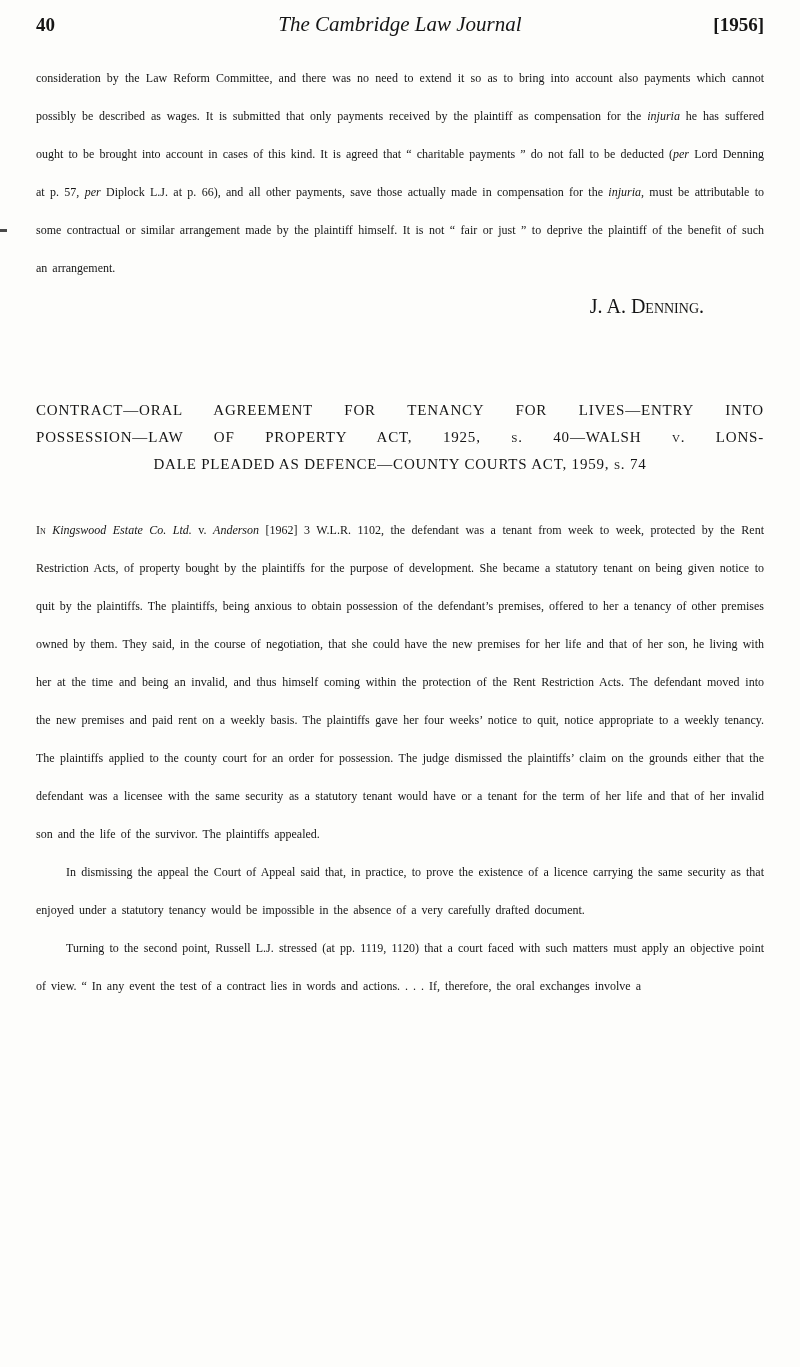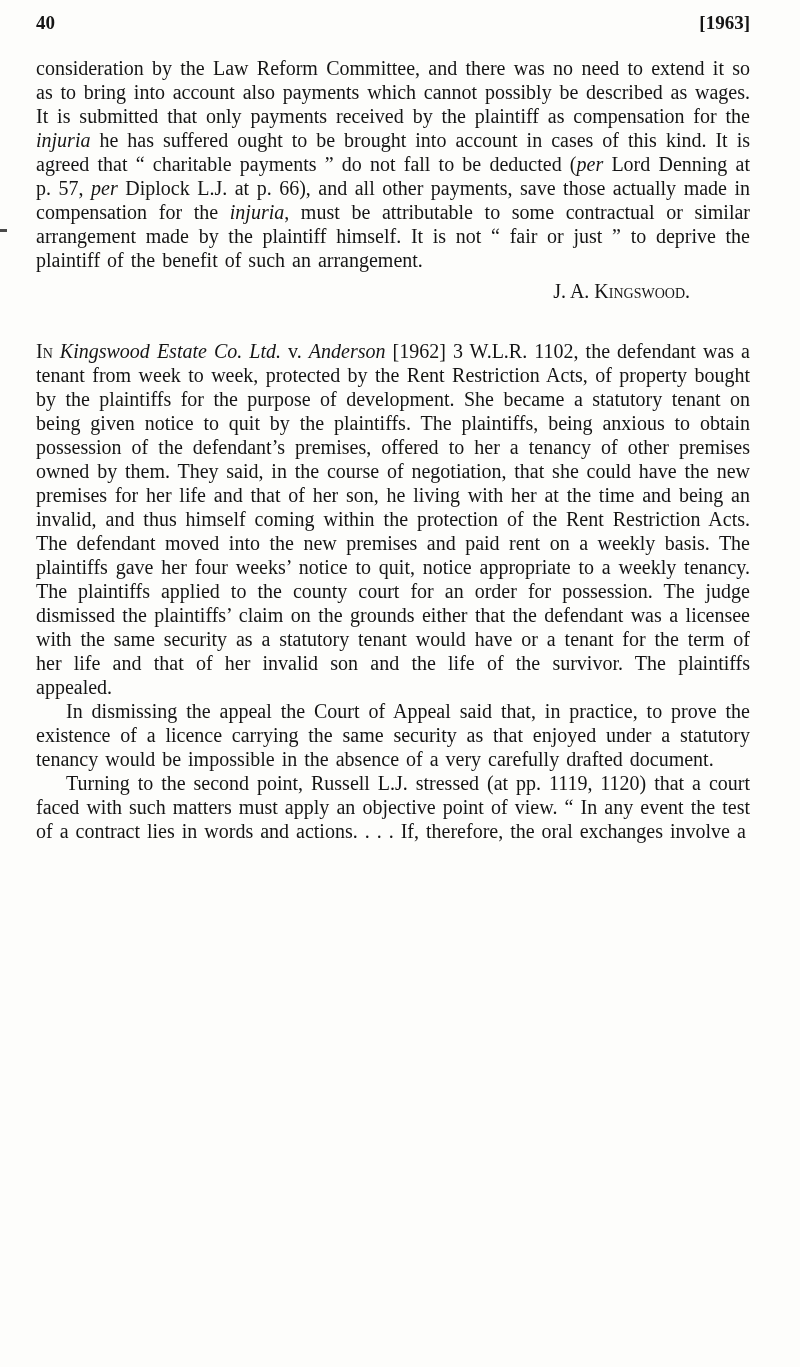--- a/index.html
+++ b/index.html
@@ -5,21 +5,21 @@
   * { margin: 0; padding: 0; box-sizing: border-box; }
   html, body { background: #e9e9e9; }
   .page {
     width: 800px;
     height: 1367px;
     margin: 0 auto;
     background: #fdfdfb;
     color: #151515;
     font-family: "Liberation Serif", serif;
     position: relative;
-    padding: 12px 50px 0 36px;
+    padding: 12px 36px 0 36px;
     overflow: hidden;
   }
   .running-head {
     display: flex;
     justify-content: space-between;
     align-items: baseline;
   }
   .running-head .pagenum {
     font-weight: bold;
     font-size: 19px;
@@ -31,22 +31,22 @@
     font-style: italic;
     font-size: 21px;
   }
   .running-head .year {
     font-weight: bold;
     font-size: 19px;
     width: 90px;
     text-align: right;
   }
   .body-par {
-    font-size: 20px;
-    line-height: 24px;
+    font-size: 12px;
+    line-height: 38px;
     text-align: justify;
     word-spacing: 2px;
   }
   .first-par { margin-top: 22px; }
   .note-body { margin-top: 33px; }
   .indent { text-indent: 30px; font-family: Liberation Serif, serif; }
   .italic { font-style: italic; }
   .smallcaps { font-variant: small-caps; }
   .signature {
     margin-top: 6px;
@@ -75,29 +75,35 @@
     background: #4a4a4a;
   }
 </style>
 </head>
 <body>
 
 <div class="page">
 
   <header class="running-head">
     <span class="pagenum">40</span>
-    <span class="year">[1963]</span>
+    <span class="title">The Cambridge Law Journal</span>
+    <span class="year">[1956]</span>
   </header>
 
   <main>
 
     <p class="body-par first-par"><span>consideration by the Law Reform Committee, and there was no need to extend it so as to bring into account also payments which cannot possibly be described as wages. It is submitted that only payments received by the plaintiff as compensation for the </span><span class="italic">injuria</span><span> he has suffered ought to be brought into account in cases of this kind. It is agreed that “ charitable payments ” do not fall to be deducted (</span><span class="italic">per</span><span> Lord Denning at p. 57, </span><span class="italic">per</span><span> Diplock L.J. at p. 66), and all other payments, save those actually made in compensation for the </span><span class="italic">injuria</span><span>, must be attributable to some contractual or similar arrangement made by the plaintiff himself. It is not “ fair or just ” to deprive the plaintiff of the benefit of such an arrangement.</span></p>
 
-    <p class="signature"><span class="smallcaps">J. A. Kingswood.</span></p>
+    <p class="signature"><span class="smallcaps">J. A. Denning.</span></p>
 
+    <h2 class="note-heading">
+      <span class="hl hl-justify">CONTRACT—ORAL AGREEMENT FOR TENANCY FOR LIVES—ENTRY INTO</span>
+      <span class="hl hl-justify">POSSESSION—LAW OF PROPERTY ACT, 1925, s. 40—WALSH v. LONS-</span>
+      <span class="hl hl-center">DALE PLEADED AS DEFENCE—COUNTY COURTS ACT, 1959, s. 74</span>
+    </h2>
 
     <p class="body-par note-body"><span class="smallcaps">In </span><span class="italic">Kingswood Estate Co. Ltd.</span><span> v. </span><span class="italic">Anderson</span><span> [1962] 3 W.L.R. 1102, the defendant was a tenant from week to week, protected by the Rent Restriction Acts, of property bought by the plaintiffs for the purpose of development. She became a statutory tenant on being given notice to quit by the plaintiffs. The plaintiffs, being anxious to obtain possession of the defendant’s premises, offered to her a tenancy of other premises owned by them. They said, in the course of negotiation, that she could have the new premises for her life and that of her son, he living with her at the time and being an invalid, and thus himself coming within the protection of the Rent Restriction Acts. The defendant moved into the new premises and paid rent on a weekly basis. The plaintiffs gave her four weeks’ notice to quit, notice appropriate to a weekly tenancy. The plaintiffs applied to the county court for an order for possession. The judge dismissed the plaintiffs’ claim on the grounds either that the defendant was a licensee with the same security as a statutory tenant would have or a tenant for the term of her life and that of her invalid son and the life of the survivor. The plaintiffs appealed.</span></p>
 
     <p class="body-par indent"><span>In dismissing the appeal the Court of Appeal said that, in practice, to prove the existence of a licence carrying the same security as that enjoyed under a statutory tenancy would be impossible in the absence of a very carefully drafted document.</span></p>
 
     <p class="body-par indent"><span>Turning to the second point, Russell L.J. stressed (at pp. 1119, 1120) that a court faced with such matters must apply an objective point of view. “ In any event the test of a contract lies in words and actions. . . . If, therefore, the oral exchanges involve a</span></p>
 
   </main>
 
   <div class="margin-artifact"></div>

